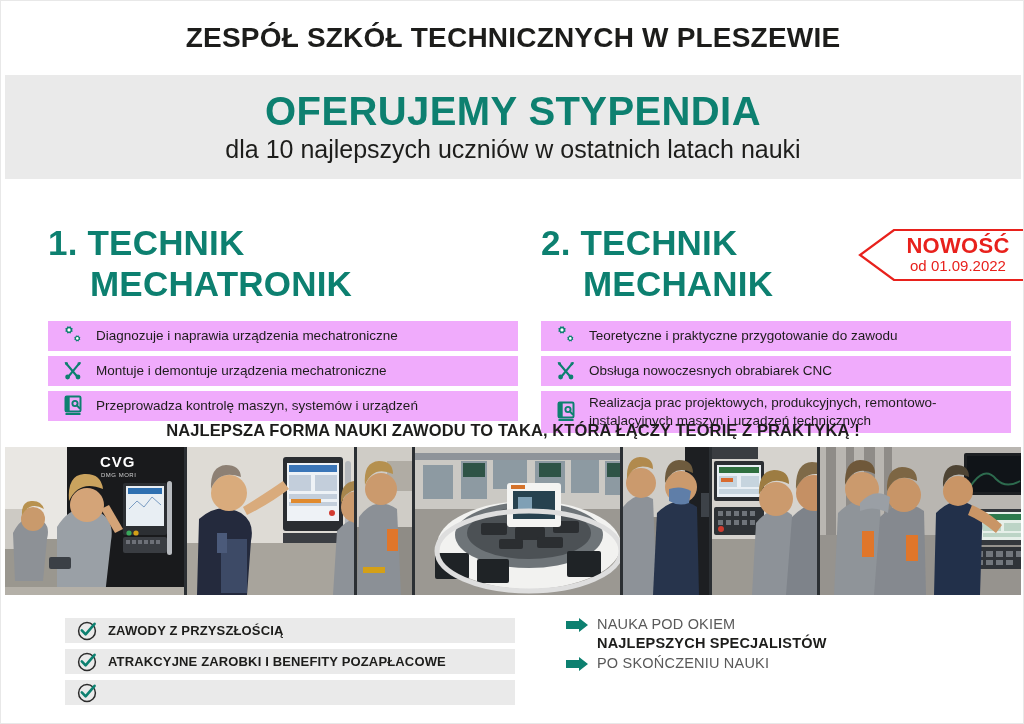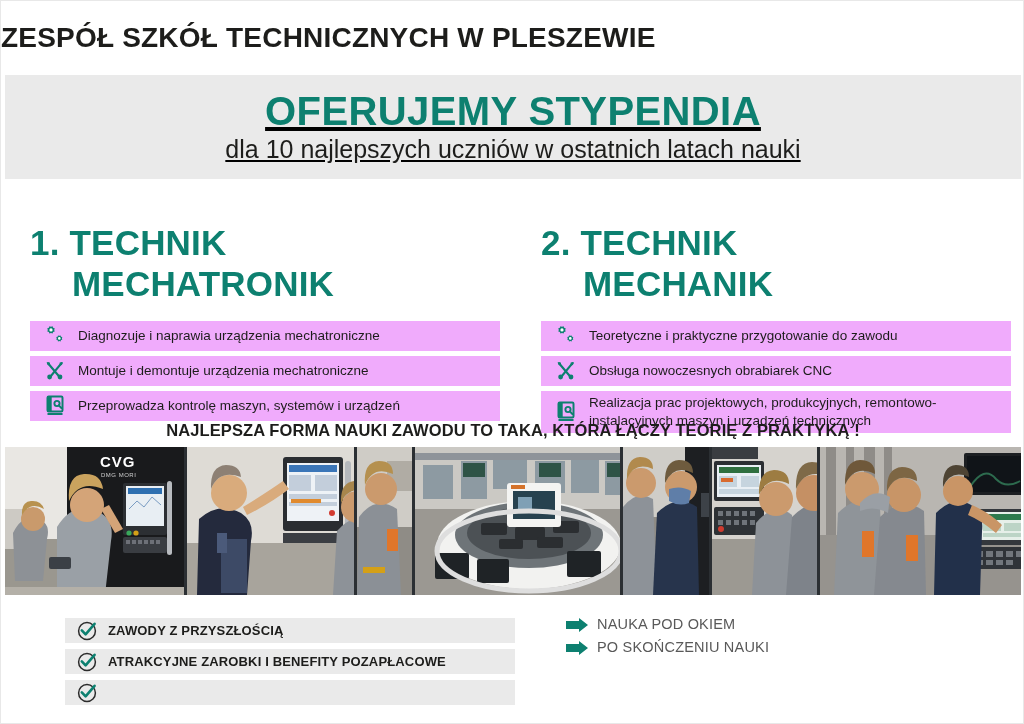--- a/index.html
+++ b/index.html
@@ -23,41 +23,41 @@
   }
 
   
   .school-title-bar {
     position: absolute;
     left: 0; top: 0;
     width: 1024px; height: 74px;
     background: #ffffff;
     display: flex;
     align-items: center;
+    justify-content: center;
   }
   .school-title {
     font-size: 28px;
     font-weight: bold;
     letter-spacing: 0.2px;
     color: #1d1d1b;
     text-align: center;
     white-space: nowrap;
   }
 
   
   .scholarship-band {
     position: absolute;
     left: 4px; top: 74px;
     width: 1016px; height: 104px;
     background: #eaeaea;
     display: flex;
     flex-direction: column;
     align-items: center;
     justify-content: center;
-    text-decoration: underline;
   }
   .scholarship-head {
     font-size: 40px;
     font-weight: bold;
     color: #0d8070;
     letter-spacing: 0.4px;
     line-height: 1.05;
     margin-bottom: 4px;
   }
   .scholarship-sub {
@@ -77,21 +77,21 @@
     white-space: nowrap;
   }
   .patron-line b { font-weight: bold; }
 
   
   .prof-col {
     position: absolute;
     top: 222px;
     width: 470px;
   }
-  .prof-col.left  { left: 29px; }
+  .prof-col.left  { left: 47px; }
   .prof-col.right { left: 540px; }
 
   .prof-title {
     color: #0d8070;
     font-size: 35px;
     font-weight: bold;
     line-height: 1.17;
     letter-spacing: 0.2px;
     margin: 0 0 10px 0;
   }
@@ -336,20 +336,29 @@
             <path d="M13.8 10.4 L16.4 13" stroke="#0d8070" stroke-width="2" stroke-linecap="round"></path>
             <rect x="2.5" y="18" width="15" height="2" fill="#0d8070"></rect>
           </svg>
         </span>
         <span class="feature-text">Realizacja prac projektowych, produkcyjnych, remontowo-instalacyjnych maszyn i urządzeń technicznych</span>
       </div>
 
     </div>
   </div>
 
+  <div class="nowosc-badge">
+    <svg width="167" height="52" viewBox="0 0 167 52">
+      <path d="M36 1 L167 1 L167 51 L36 51 L2 26 Z" fill="#ffffff" stroke="#e8211c" stroke-width="2.2" stroke-linejoin="miter"></path>
+    </svg>
+    <div class="nowosc-text">
+      <div class="nowosc-main">NOWOŚĆ</div>
+      <div class="nowosc-date">od 01.09.2022</div>
+    </div>
+  </div>
 
   <div class="slogan">NAJLEPSZA FORMA NAUKI ZAWODU TO TAKA, KTÓRA ŁĄCZY TEORIĘ Z PRAKTYKĄ !</div>
 
   <div class="photo-strip">
 
     <div class="photo">
       <svg width="200" height="148" viewBox="0 0 200 148">
         <rect width="200" height="148" fill="#d8d5d1"></rect>
         <rect x="0" y="0" width="62" height="148" fill="#e9e7e3"></rect>
         <rect x="62" y="0" width="138" height="148" fill="#191a1c"></rect>
@@ -627,20 +636,21 @@
   <div class="outcomes">
 
     <div class="outcome-item">
       <span class="outcome-arrow">
         <svg width="22" height="14" viewBox="0 0 22 14">
           <path d="M0 3 L13 3 L13 0 L22 7 L13 14 L13 11 L0 11 Z" fill="#0d8070"></path>
         </svg>
       </span>
       <span class="outcome-lines">
         <span class="outcome-line" style="display:block">NAUKA POD OKIEM</span>
+        <span class="outcome-line strong" style="display:block">NAJLEPSZYCH SPECJALISTÓW</span>
       </span>
     </div>
 
     <div class="outcome-item">
       <span class="outcome-arrow">
         <svg width="22" height="14" viewBox="0 0 22 14">
           <path d="M0 3 L13 3 L13 0 L22 7 L13 14 L13 11 L0 11 Z" fill="#0d8070"></path>
         </svg>
       </span>
       <span class="outcome-lines">

